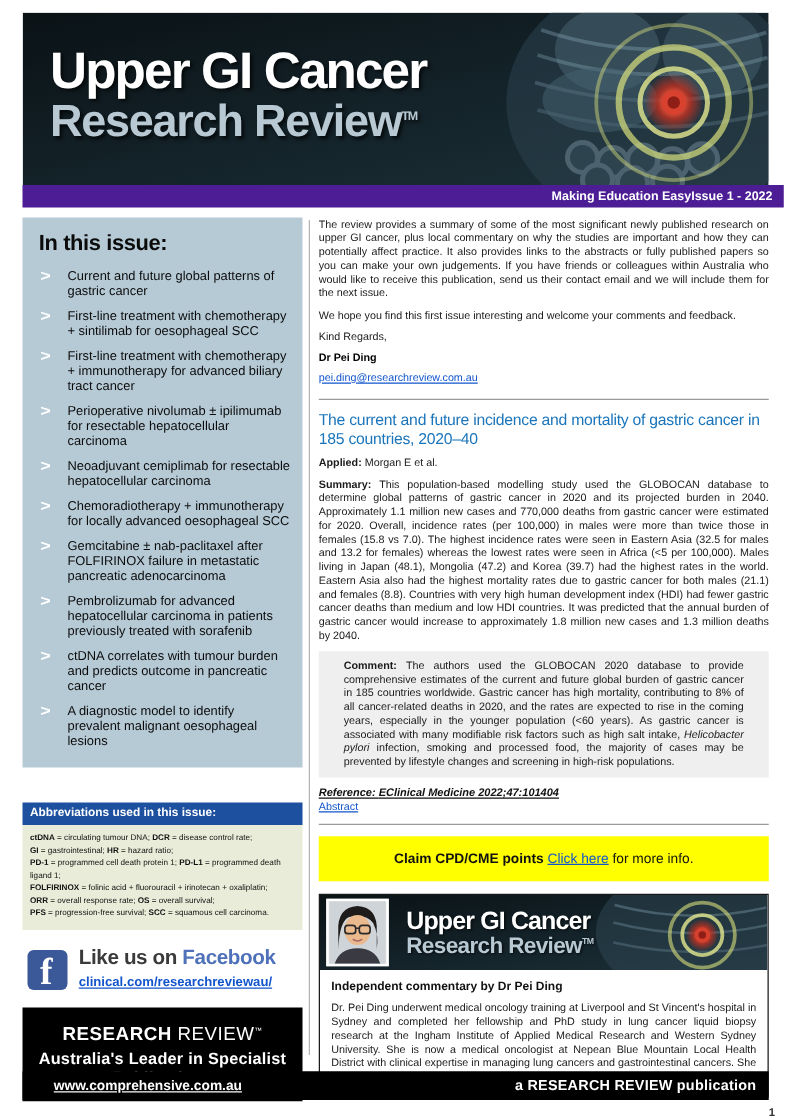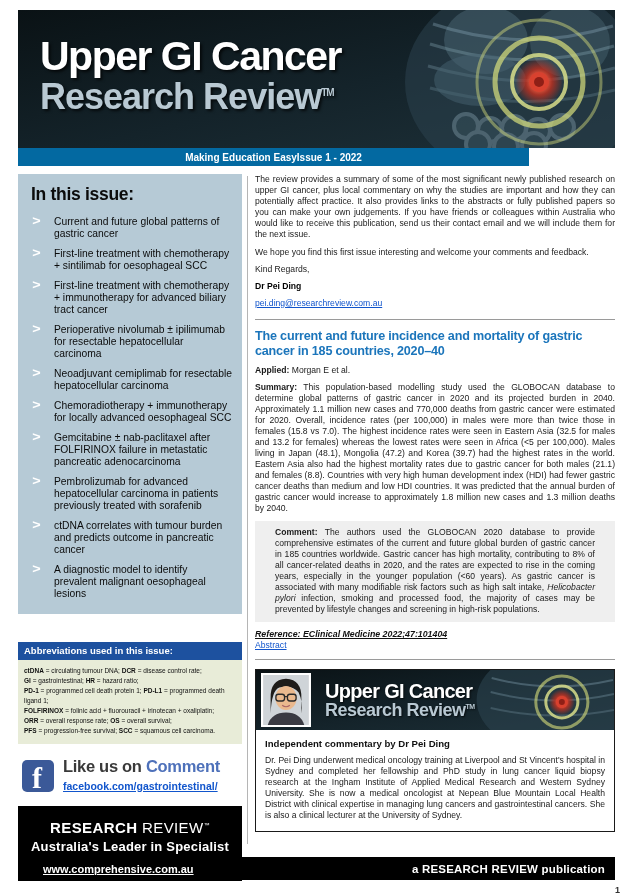--- a/index.html
+++ b/index.html
@@ -7,22 +7,22 @@
   body { font-family:"Liberation Sans", sans-serif; }
   .page { position:relative; width:633px; height:896px; background:#fff; overflow:hidden; }
 
   
   .masthead { position:absolute; left:18px; top:10px; width:597px; height:138px; overflow:hidden; }
   .mast-art { position:absolute; inset:0; width:100%; height:100%; }
   .mast-title { position:absolute; left:22px; top:26px; z-index:2; }
   .mast-t1 { font-size:41px; font-weight:bold; letter-spacing:-1.5px; line-height:1.02; color:#ffffff; text-shadow:2px 2px 3px rgba(0,0,0,.7); }
   .mast-t2 { font-size:36px; font-weight:bold; letter-spacing:-1px; line-height:1.04; color:#b9c9d3; text-shadow:2px 2px 3px rgba(0,0,0,.7); }
   .tm { font-size:10px; vertical-align:super; font-weight:bold; }
-  .mast-strip { position:absolute; left:18px; top:148px; width:511px; height:18px; background:#0369a1; color:#fff;
-    display:flex; align-items:center; justify-content:center; padding:0 9px; font-size:10px; font-weight:bold; }
+  .mast-strip { position:absolute; left:18px; top:148px; width:609px; height:18px; background:#4c1d95; color:#fff;
+    display:flex; align-items:center; justify-content:flex-end; padding:0 9px; font-size:10px; font-weight:bold; }
 
   
   .columns { position:absolute; left:18px; top:174px; width:597px; height:678px; }
   .col-divider { position:absolute; left:229px; top:2px; width:1px; height:668px; background:#b5b5b5; }
 
   
   .sidebar { position:absolute; left:0; top:0; width:224px; }
   .issue-box { background:#b6cad6; padding:10px 10px 12px 13px; }
   .issue-box h2 { margin:0 0 11px 0; font-size:17.5px; letter-spacing:-0.3px; color:#0b0b0b; }
   .issue-list { list-style:none; margin:0; padding:0; }
@@ -46,21 +46,21 @@
   
   .content { position:absolute; left:237px; top:0; width:360px; }
   .welcome-head { margin:0 0 4px 0; }
   .w-big { color:#1b75bb; font-size:27px; font-weight:bold; letter-spacing:-0.8px; }
   .w-rest { color:#1e3050; font-size:13px; font-weight:bold; }
   .body-p { font-size:8.6px; line-height:11px; text-align:justify; color:#1a1a1a; margin:0 0 7px 0; }
   .sig-p { font-size:8.6px; line-height:11px; color:#1a1a1a; margin:0 0 6px 0; }
   .sig-name { font-size:8.6px; font-weight:bold; margin:0 0 1px 0; }
   a.link, .link { color:#1155cc; text-decoration:underline; cursor:pointer; }
   .rule { border:none; border-top:1px solid #9a9a9a; margin:9px 0; }
-  .art-title { color:#1b75bb; font-size:12.6px; font-weight:bold; line-height:1.16; margin:0 0 7px 0; letter-spacing:-0.2px; }
+  .art-title { color:#1b75bb; font-size:12.6px; font-weight:normal; line-height:1.16; margin:0 0 7px 0; letter-spacing:-0.2px; }
   .meta-p { font-size:8.6px; line-height:11px; margin:0 0 6px 0; color:#1a1a1a; }
   .comment-box { background:#efefef; padding:6px 20px 7px; margin:3px 0 7px 0; font-size:8.6px; line-height:11px; text-align:justify; color:#1a1a1a; }
   .ref-p { font-size:8.8px; font-weight:bold; font-style:italic; margin:0; color:#111;text-decoration:underline; }
   .abs-p { font-size:8.6px; margin:1px 0 0 0; }
   .cpd-banner { background:#ffff00; text-align:center; padding:12px 6px; margin:9px 0 10px; font-size:11px; color:#111; }
   .cpd-banner b { font-weight:bold; }
   .comm-box { border:1.5px solid #1a1a1a; margin-top:2px; }
   .comm-banner { position:relative; height:60px; overflow:hidden; display:flex; align-items:center; }
   .comm-banner-art { position:absolute; inset:0; width:100%; height:100%; }
   .comm-photo { position:relative; z-index:2; flex:0 0 50px; width:50px; height:54px; margin-left:5px; border:2px solid #fff; background:#d8dadc; }
@@ -192,22 +192,22 @@
         <div><b>PD-1</b><span> = programmed cell death protein 1; </span><b>PD-L1</b><span> = programmed death ligand 1;</span></div>
         <div><b>FOLFIRINOX</b><span> = folinic acid + fluorouracil + irinotecan + oxaliplatin;</span><b></b><span></span></div>
         <div><b>ORR</b><span> = overall response rate; </span><b>OS</b><span> = overall survival;</span></div>
         <div><b>PFS</b><span> = progression-free survival; </span><b>SCC</b><span> = squamous cell carcinoma.</span></div>
       </div>
       <div class="fb-block">
         <div class="fb-icon">
             <span>f</span>
           </div>
         <div class="fb-text">
-          <div class="fb-like"><span>Like us on </span><span class="fb-brand">Comment</span></div>
-          <a class="fb-url">facebook.com/gastrointestinal/</a>
+          <div class="fb-like"><span>Like us on </span><span class="fb-brand">Facebook</span></div>
+          <a class="fb-url">clinical.com/researchreviewau/</a>
         </div>
       </div>
       <div class="rr-box">
         <div class="rr-line1"><span class="rr-strong">RESEARCH</span><span> REVIEW</span><span class="rr-reg">™</span></div>
         <div class="rr-tagline">Australia's Leader in Specialist Publications</div>
       </div>
     </aside>
 
     <main class="content">
       <p class="body-p">The review provides a summary of some of the most significant newly published research on upper GI cancer, plus local commentary on why the studies are important and how they can potentially affect practice. It also provides links to the abstracts or fully published papers so you can make your own judgements. If you have friends or colleagues within Australia who would like to receive this publication, send us their contact email and we will include them for the next issue.</p>
@@ -224,20 +224,23 @@
 
       <div class="comment-box">
         <b>Comment: </b><span>The authors used the GLOBOCAN 2020 database to provide comprehensive estimates of the current and future global burden of gastric cancer in 185 countries worldwide. Gastric cancer has high mortality, contributing to 8% of all cancer-related deaths in 2020, and the rates are expected to rise in the coming years, especially in the younger population (&lt;60 years). As gastric cancer is associated with many modifiable risk factors such as high salt intake, </span><i>Helicobacter pylori</i><span> infection, smoking and processed food, the majority of cases may be prevented by lifestyle changes and screening in high-risk populations.</span>
       </div>
 
       <p class="ref-p"><span>Reference: </span><span>EClinical Medicine 2022;47:101404</span></p>
       <p class="abs-p"><a class="link">Abstract</a></p>
 
       <hr class="rule">
 
+      <div class="cpd-banner">
+        <b>Claim CPD/CME points </b><a class="link">Click here</a><span> for more info.</span>
+      </div>
 
       <div class="comm-box">
         <div class="comm-banner">
           <svg class="comm-banner-art" viewBox="0 0 357 60" preserveAspectRatio="none" aria-hidden="true">
             <rect width="357" height="60" fill="url(#bgG)"></rect>
             <ellipse cx="295" cy="30" rx="75" ry="52" fill="#2b424e" opacity="0.6"></ellipse>
             <path d="M235,8 Q295,24 356,10" stroke="#8fb0bf" stroke-width="2" fill="none" opacity="0.35"></path>
             <path d="M234,22 Q295,38 357,24" stroke="#8fb0bf" stroke-width="2" fill="none" opacity="0.3"></path>
             <path d="M234,38 Q295,52 357,40" stroke="#8fb0bf" stroke-width="2" fill="none" opacity="0.25"></path>
             <circle cx="305" cy="32" r="26" fill="none" stroke="#d9e07c" stroke-width="3" opacity="0.6"></circle>

